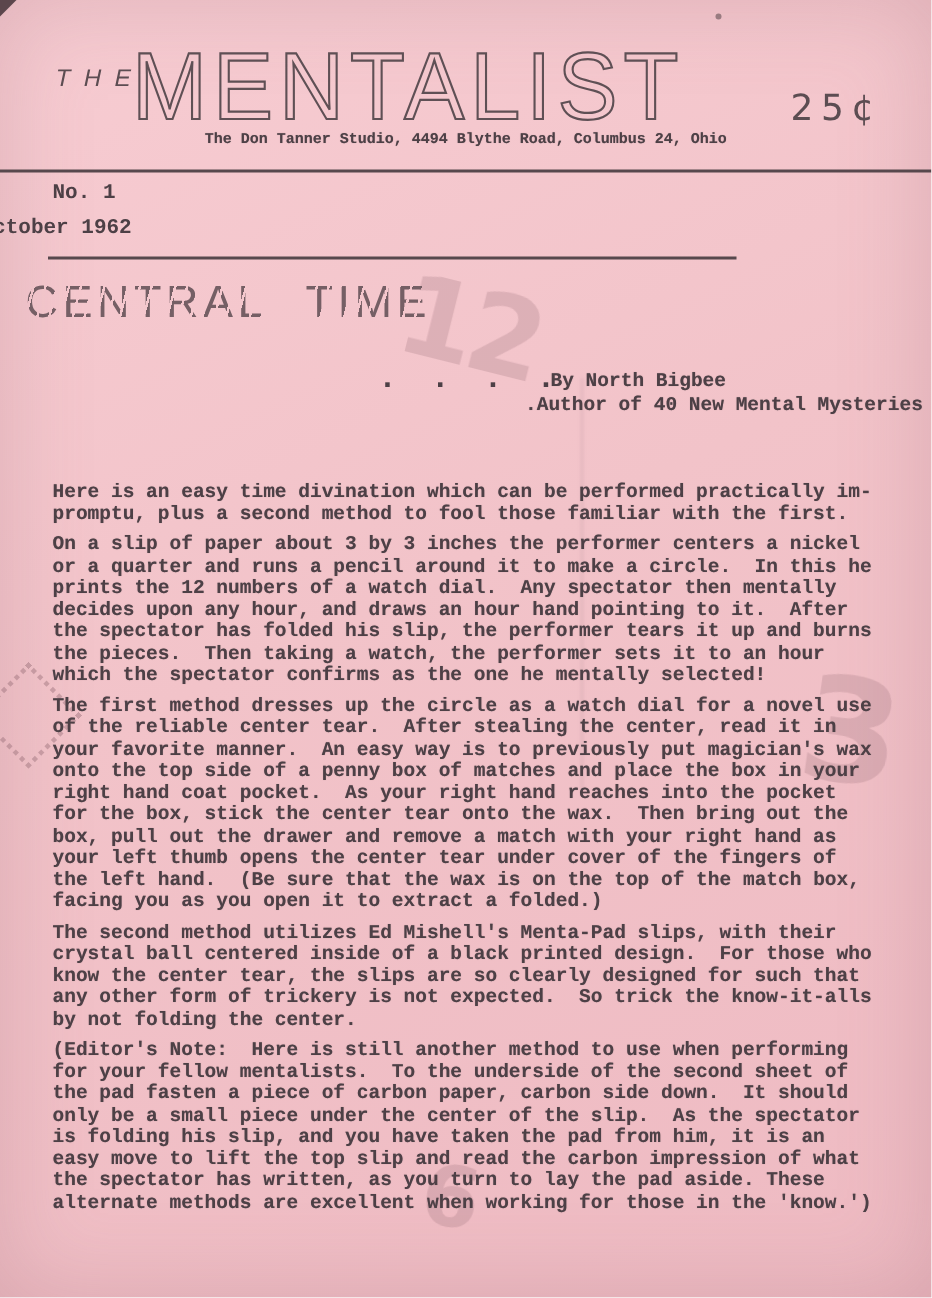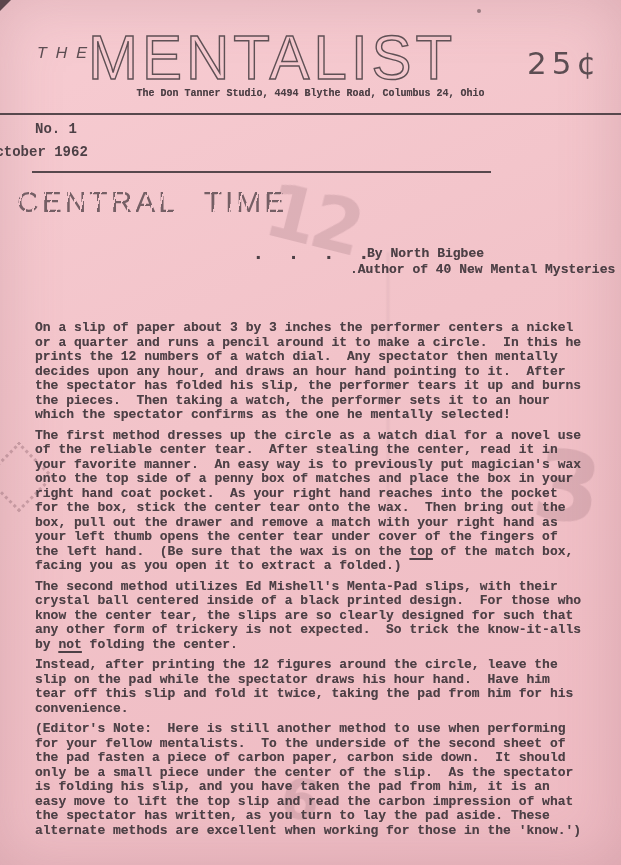--- a/index.html
+++ b/index.html
@@ -30,23 +30,23 @@
     font-family:"Liberation Sans",sans-serif;
     font-size:60px;line-height:64px;letter-spacing:4px;
     color:transparent;
     -webkit-text-stroke:1.4px #5f5055;
     transform:scaleY(1.06);transform-origin:top left;
   }
   @supports not (-webkit-text-stroke:1px #000){
     .mast-title{color:#5f5055;}
   }
   .price{
-    position:absolute;left:527px;top:45px;
+    position:absolute;left:527px;top:58px;
     font-family:"DejaVu Sans",sans-serif;
-    font-size:31px;letter-spacing:5px;
+    font-size:24px;letter-spacing:5px;
     color:#5c4d52;
   }
   .address{
     position:absolute;top:88px;left:0;width:100%;
     text-align:center;
     font-weight:700;font-size:10px;letter-spacing:0;
     text-shadow:0 0 0.5px rgba(77,64,70,0.55);
   }
   
   .rule1{position:absolute;top:113px;left:0;width:621px;height:2px;background:var(--rule);}
@@ -70,21 +70,21 @@
     text-shadow:0 0 0.5px rgba(77,64,70,0.55);}
   .byline .l1{padding-left:17px;}
   
   .article-body{
     position:absolute;left:35px;top:196px;width:578px;
     font-weight:700;font-size:13px;line-height:14.5px;
     text-shadow:0 0 0.5px rgba(77,64,70,0.5);
   }
   .article-body p{margin:0 0 6px 0;white-space:pre-wrap;}
   .article-body p:last-child{margin-bottom:0;}
-  .u{text-decoration:underline;text-decoration-thickness:1.5px;text-underline-offset:2.5px;}
+  .u{text-decoration-thickness:1.5px;text-underline-offset:2.5px;}
   
   .ghost{
     position:absolute;z-index:0;
     font-family:"DejaVu Sans",sans-serif;font-weight:700;
     color:rgba(130,90,100,0.20);
     filter:blur(0.4px);
     pointer-events:none;
   }
   .ghost-12{left:266px;top:176px;font-size:74px;letter-spacing:-5px;transform:rotate(14deg);}
   .ghost-3{left:534px;top:432px;font-size:96px;transform:rotate(8deg);}
@@ -135,20 +135,22 @@
   <div class="rule2 layer-top"></div>
 
   <div class="article-title layer-top">CENTRAL TIME</div>
   <div class="title-dots layer-top">. . . .</div>
   <div class="byline layer-top">
     <div class="l1">By North Bigbee</div>
     <div class="l2">.Author of 40 New Mental Mysteries</div>
   </div>
 
   <main class="article-body layer-top">
+      <p><span>Here is an easy time divination which can be performed practically im-
+promptu, plus a second method to fool those familiar with the first.</span></p>
       <p><span>On a slip of paper about 3 by 3 inches the performer centers a nickel
 or a quarter and runs a pencil around it to make a circle.  In this he
 prints the 12 numbers of a watch dial.  Any spectator then mentally
 decides upon any hour, and draws an hour hand pointing to it.  After
 the spectator has folded his slip, the performer tears it up and burns
 the pieces.  Then taking a watch, the performer sets it to an hour
 which the spectator confirms as the one he mentally selected!</span></p>
       <p><span>The first method dresses up the circle as a watch dial for a novel use
 of the reliable center tear.  After stealing the center, read it in
 your favorite manner.  An easy way is to previously put magician's wax
@@ -157,24 +159,20 @@
 for the box, stick the center tear onto the wax.  Then bring out the
 box, pull out the drawer and remove a match with your right hand as
 your left thumb opens the center tear under cover of the fingers of
 the left hand.  (Be sure that the wax is on the </span><span class="u">top</span><span> of the match box,
 facing you as you open it to extract a folded.)</span></p>
       <p><span>The second method utilizes Ed Mishell's Menta-Pad slips, with their
 crystal ball centered inside of a black printed design.  For those who
 know the center tear, the slips are so clearly designed for such that
 any other form of trickery is not expected.  So trick the know-it-alls
 by </span><span class="u">not</span><span> folding the center.</span></p>
-      <p><span>Instead, after printing the 12 figures around the circle, leave the
-slip on the pad while the spectator draws his hour hand.  Have him
-tear off this slip and fold it twice, taking the pad from him for his
-convenience.</span></p>
       <p><span>(Editor's Note:  Here is still another method to use when performing
 for your fellow mentalists.  To the underside of the second sheet of
 the pad fasten a piece of carbon paper, carbon side down.  It should
 only be a small piece under the center of the slip.  As the spectator
 is folding his slip, and you have taken the pad from him, it is an
 easy move to lift the top slip and read the carbon impression of what
 the spectator has written, as you turn to lay the pad aside. These
 alternate methods are excellent when working for those in the 'know.')</span></p>
     </main>
 

